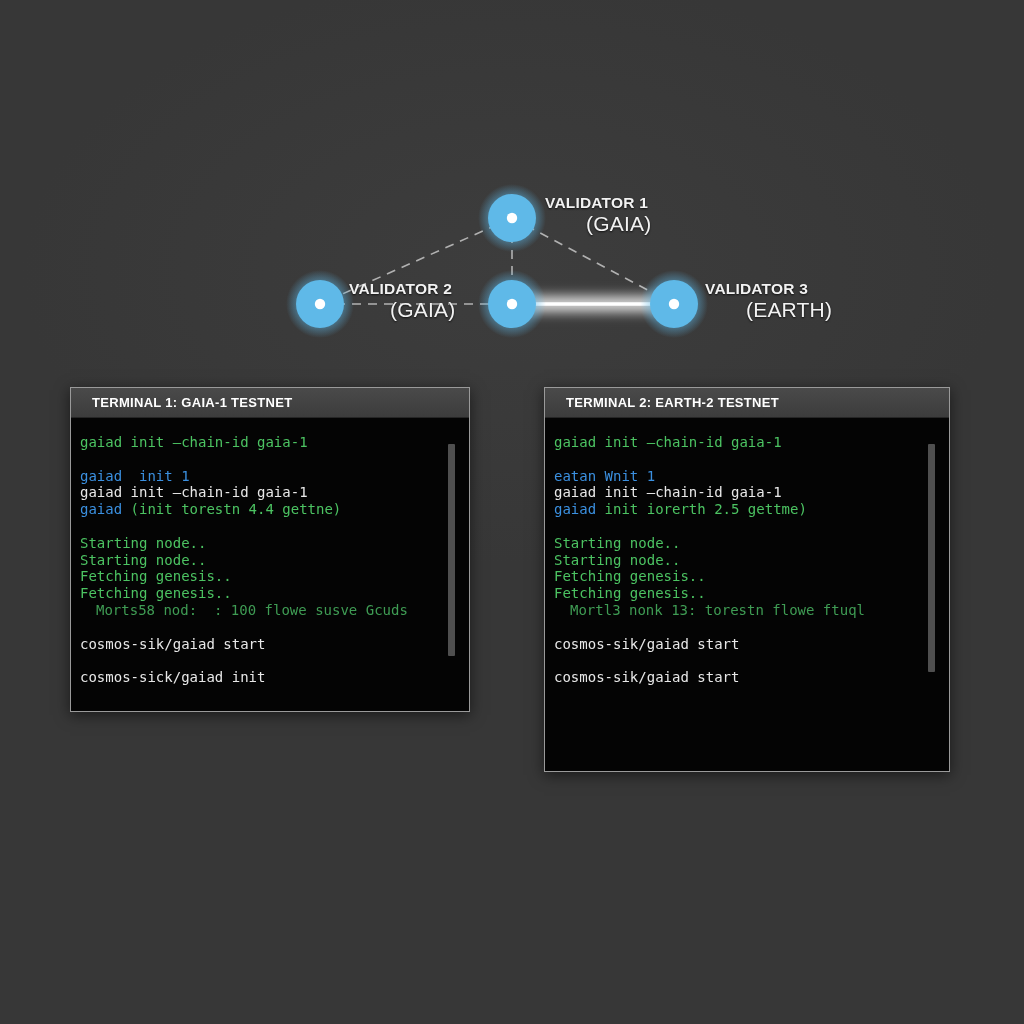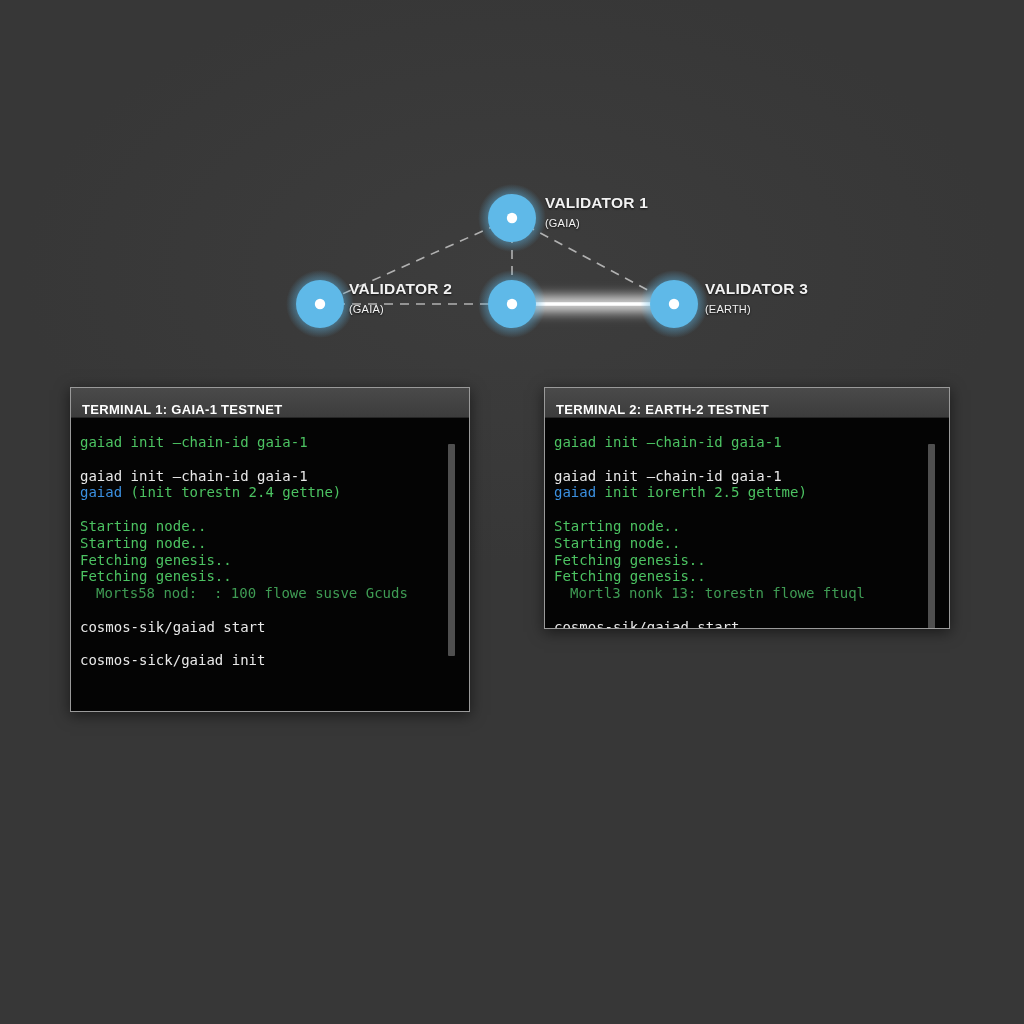--- a/index.html
+++ b/index.html
@@ -37,39 +37,40 @@
     font-size: 15.5px;
     font-weight: 700;
     line-height: 21px;
     letter-spacing: 0.2px;
     white-space: nowrap;
     text-shadow: 0 1px 2px rgba(0,0,0,0.75);
   }
   .node-label .sub {
     display: block;
     font-weight: 400;
-    font-size: 11px;
+    font-size: 21px;
+    margin-left: 41px;
   }
 
   
   .terminal {
     position: absolute;
     border: 1px solid #9a9a9a;
     background: #050505;
     box-sizing: border-box;
     box-shadow: 0 3px 14px rgba(0,0,0,0.55);
     overflow: hidden;
   }
   .term-header {
     height: 30px;
     background: linear-gradient(180deg, #4a4a4a 0%, #3c3c3c 100%);
     border-bottom: 1px solid #262626;
     display: flex;
-    align-items: flex-end;
-    padding: 0 0 0 11px;
+    align-items: center;
+    padding: 0 0 0 21px;
     box-sizing: border-box;
   }
   .term-title {
     color: #ffffff;
     font-size: 13px;
     font-weight: 700;
     letter-spacing: 0.3px;
     white-space: nowrap;
   }
   .term-body {
@@ -175,45 +176,47 @@
   </div>
 
   <div class="terminal" style="left:70px; top:387px; width:400px; height:325px;">
     <div class="term-header">
       <span class="term-title">TERMINAL 1: GAIA-1 TESTNET</span>
     </div>
     <div class="term-body">
       <div>
           <div class="term-line c-green">gaiad init —chain-id gaia-1</div>
           <div class="term-line sp"></div>
+          <div class="term-line c-blue">gaiad  init 1</div>
           <div class="term-line c-white">gaiad init —chain-id gaia-1</div>
-          <div class="term-line"><span class="c-blue">gaiad</span><span class="c-green"> (init torestn 2.4 gettne)</span></div>
+          <div class="term-line"><span class="c-blue">gaiad</span><span class="c-green"> (init torestn 4.4 gettne)</span></div>
           <div class="term-line sp"></div>
           <div class="term-line c-green">Starting node..</div>
           <div class="term-line c-green">Starting node..</div>
           <div class="term-line c-green">Fetching genesis..</div>
           <div class="term-line c-green">Fetching genesis..</div>
           <div class="term-line c-dim">Morts58 nod:  : 100 flowe susve Gcuds</div>
           <div class="term-line sp"></div>
           <div class="term-line c-white">cosmos-sik/gaiad start</div>
           <div class="term-line sp"></div>
           <div class="term-line c-white">cosmos-sick/gaiad init</div>
         </div>
       <div class="scrollbar" style="right:14px; top:26px; height:212px;"></div>
     </div>
   </div>
 
-  <div class="terminal" style="left:544px; top:387px; width:406px; height:242px;">
+  <div class="terminal" style="left:544px; top:387px; width:406px; height:385px;">
     <div class="term-header">
       <span class="term-title">TERMINAL 2: EARTH-2 TESTNET</span>
     </div>
     <div class="term-body">
       <div>
           <div class="term-line c-green">gaiad init —chain-id gaia-1</div>
           <div class="term-line sp"></div>
+          <div class="term-line c-blue">eatan Wnit 1</div>
           <div class="term-line c-white">gaiad init —chain-id gaia-1</div>
           <div class="term-line"><span class="c-blue">gaiad</span><span class="c-green"> init iorerth 2.5 gettme)</span></div>
           <div class="term-line sp"></div>
           <div class="term-line c-green">Starting node..</div>
           <div class="term-line c-green">Starting node..</div>
           <div class="term-line c-green">Fetching genesis..</div>
           <div class="term-line c-green">Fetching genesis..</div>
           <div class="term-line c-dim">Mortl3 nonk 13: torestn flowe ftuql</div>
           <div class="term-line sp"></div>
           <div class="term-line c-white">cosmos-sik/gaiad start</div>

